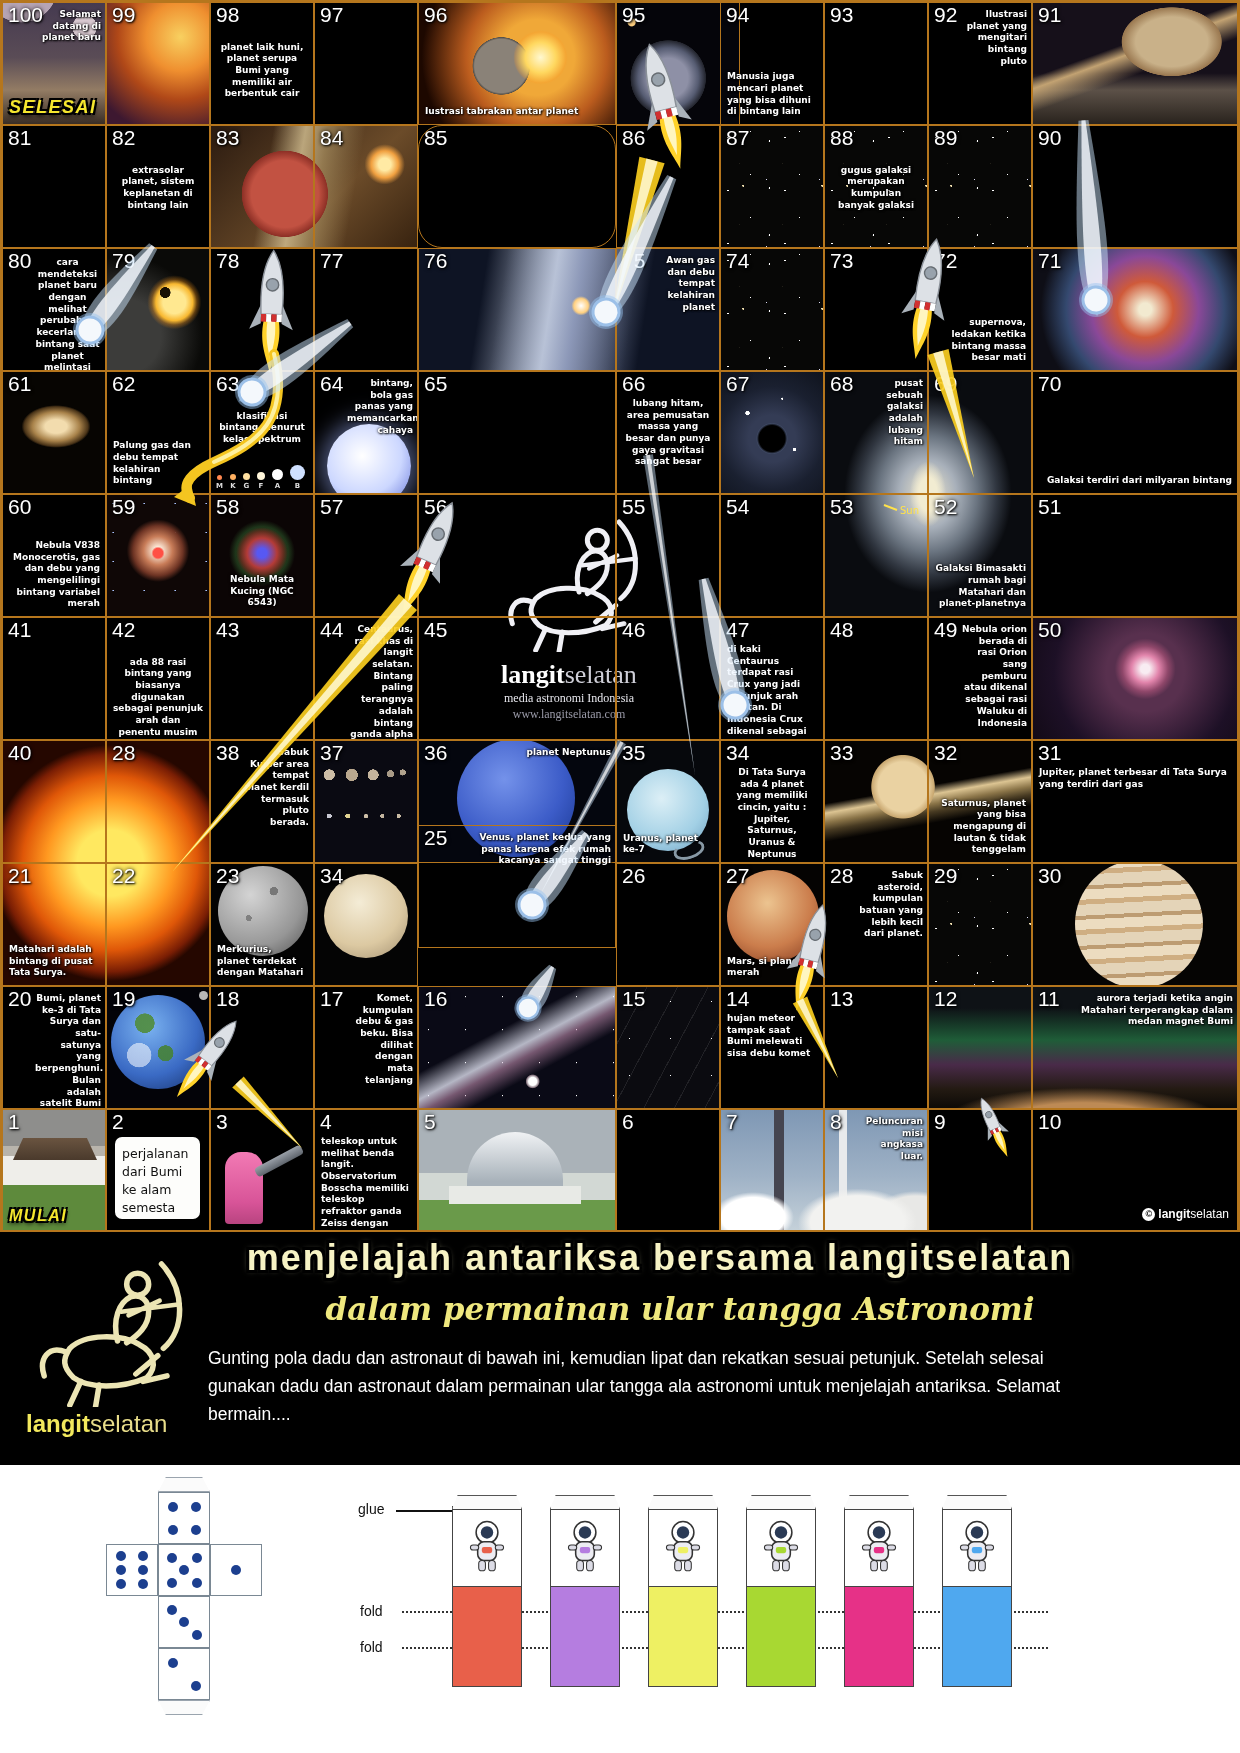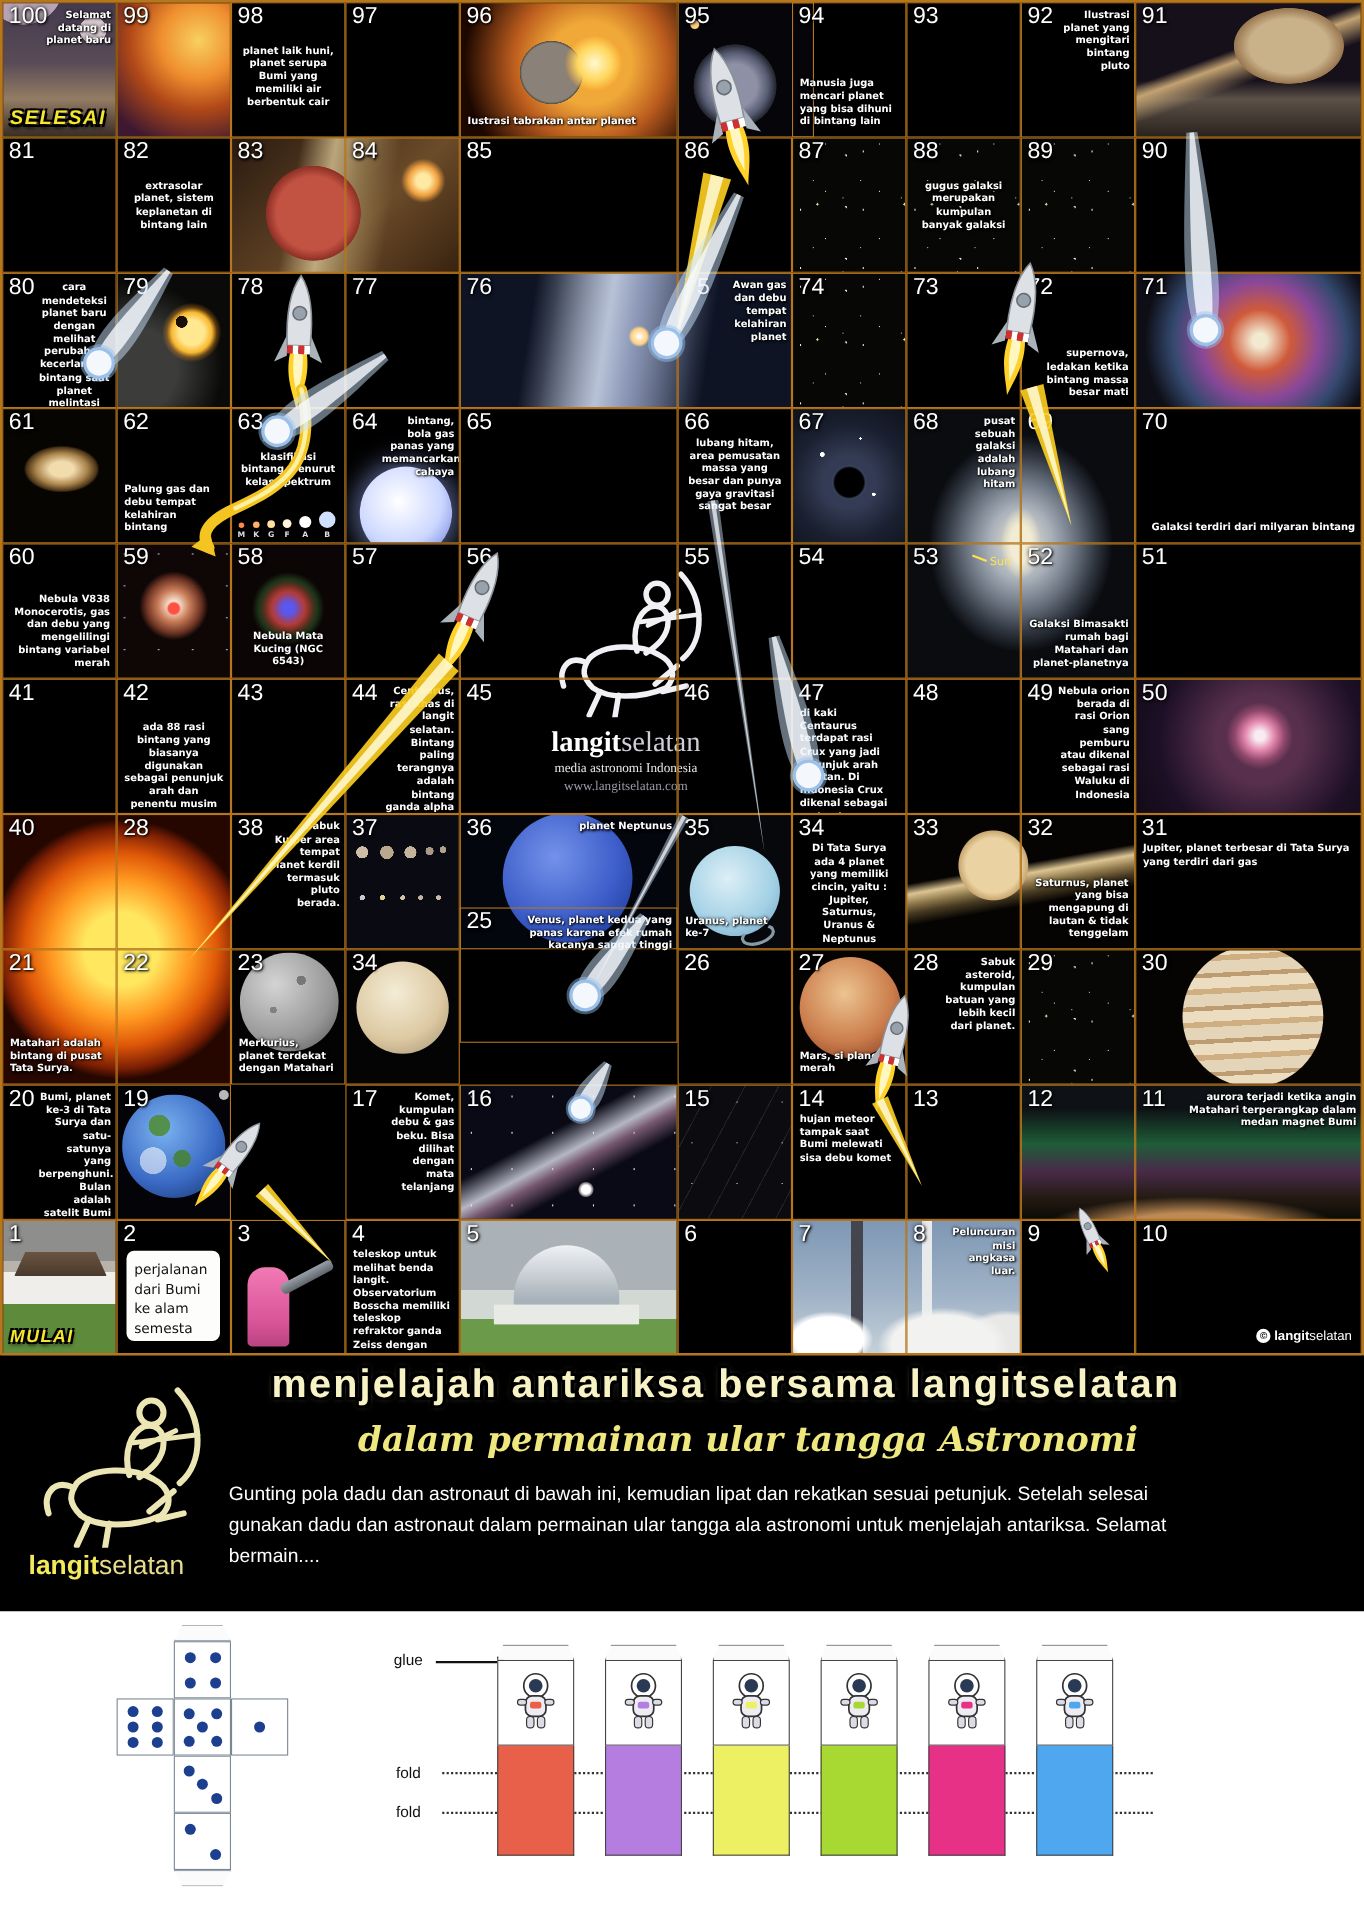--- a/index.html
+++ b/index.html
@@ -284,21 +284,21 @@
       <div class="cell" style="left: 106px; top: 125px; width: 104px; height: 123px;">
         <span class="num">82</span>
         <div class="txt p-c">extrasolar planet, sistem keplanetan di bintang lain</div>
       </div>
       <div class="cell" style="left: 210px; top: 125px; width: 104px; height: 123px;">
         <span class="num">83</span>
       </div>
       <div class="cell" style="left: 314px; top: 125px; width: 104px; height: 123px;">
         <span class="num">84</span>
       </div>
-      <div class="cell" style="left: 418px; top: 125px; width: 198px; height: 123px;">
+      <div class="cell" style="left: 418px; top: 125px; width: 198px; height: 123px; border-radius: 24px;">
         <span class="num">85</span>
       </div>
       <div class="cell" style="left: 616px; top: 125px; width: 104px; height: 123px;">
         <span class="num">86</span>
       </div>
       <div class="cell bg-starfield" style="left: 720px; top: 125px; width: 104px; height: 123px;">
         <span class="num">87</span>
       </div>
       <div class="cell bg-starfield" style="left: 824px; top: 125px; width: 104px; height: 123px;">
         <span class="num">88</span>
@@ -543,20 +543,23 @@
       <div class="cell bg-jupiter" style="left: 1032px; top: 863px; width: 206px; height: 123px;">
         <span class="num">30</span>
       </div>
       <div class="cell" style="left: 2px; top: 986px; width: 104px; height: 123px;">
         <span class="num">20</span>
         <div class="txt p-tr">Bumi, planet ke-3 di Tata Surya dan satu-satunya yang berpenghuni. Bulan adalah satelit Bumi</div>
       </div>
       <div class="cell bg-earth" style="left: 106px; top: 986px; width: 104px; height: 123px;">
         <span class="num">19</span>
       </div>
+      <div class="cell" style="left: 210px; top: 986px; width: 104px; height: 123px;">
+        <span class="num">18</span>
+      </div>
       <div class="cell" style="left: 314px; top: 986px; width: 104px; height: 123px;">
         <span class="num">17</span>
         <div class="txt p-tr">Komet, kumpulan debu &amp; gas beku. Bisa dilihat dengan mata telanjang</div>
       </div>
       <div class="cell bg-cometphoto" style="left: 418px; top: 986px; width: 198px; height: 123px;">
         <span class="num">16</span>
       </div>
       <div class="cell bg-meteor" style="left: 616px; top: 986px; width: 104px; height: 123px;">
         <span class="num">15</span>
       </div>

